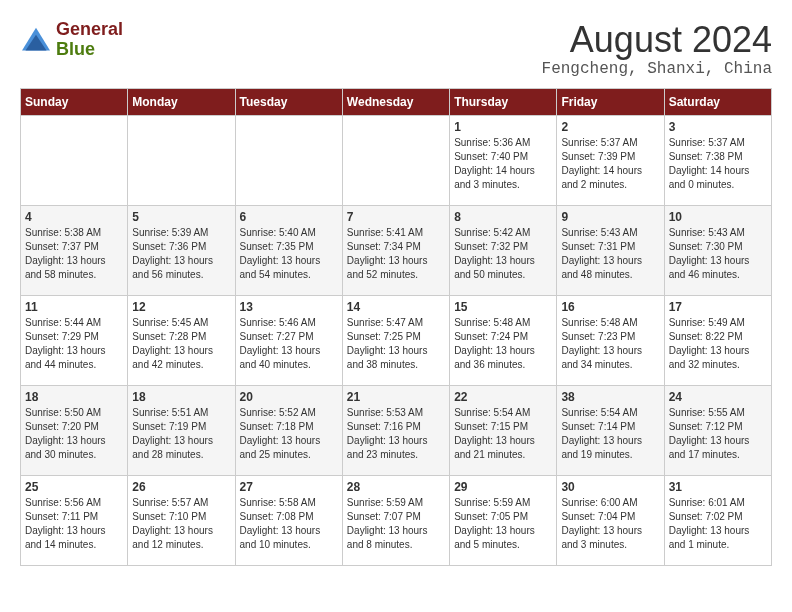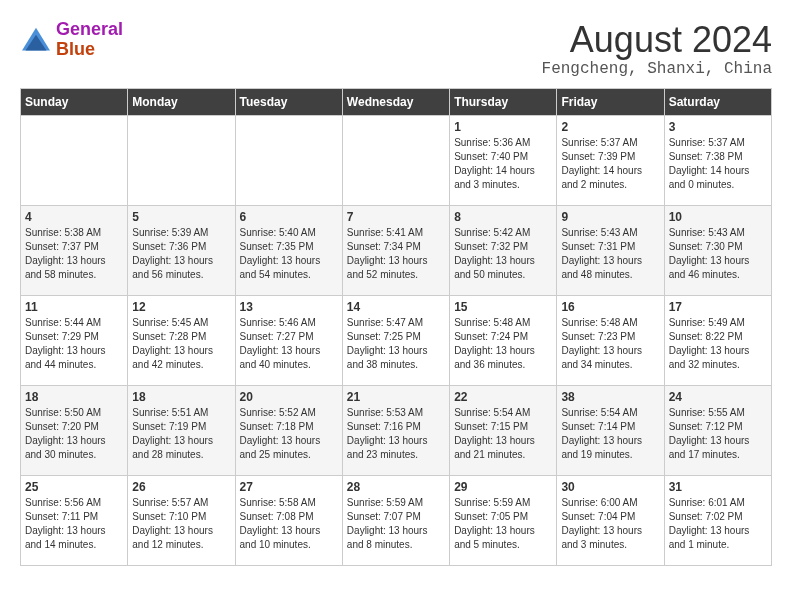--- a/index.html
+++ b/index.html
@@ -21,21 +21,21 @@
       align-items: center;
       gap: 4px;
     }
     .logo-text {
       font-size: 18px;
       font-weight: bold;
       color: #333;
       line-height: 1.1;
     }
     .logo-text span {
-      color: #a21caf;
+      color: #7f1d1d;
     }
     .logo-icon {
       width: 32px;
       height: 28px;
     }
     .title-block {
       text-align: right;
       margin-left: 28px;
     }
     .month-year {
@@ -48,21 +48,21 @@
       font-size: 16px;
       color: #555;
       font-family: Liberation Mono, monospace;
     }
     table {
       width: 100%;
       border-collapse: collapse;
       font-size: 10px;
     }
     thead tr th {
-      background-color: #404040;
+      background-color: #7f1d1d;
       color: #fff;
       padding: 6px 4px;
       text-align: left;
       font-size: 12px;
       font-weight: bold;
       border: 1px solid #ccc;
     }
     tbody tr td {
       border: 1px solid #ccc;
       vertical-align: top;
@@ -93,21 +93,21 @@
 <body>
 
 <div class="header">
   <div class="logo">
     <svg class="logo-icon" viewBox="0 0 36 32" xmlns="http://www.w3.org/2000/svg">
       <polygon points="18,2 34,28 2,28" fill="#4a90d9"></polygon>
       <polygon points="18,10 30,28 6,28" fill="#2a5fa0"></polygon>
     </svg>
     <div class="logo-text">
       <div><span>General</span></div>
-      <div><span style="color:#c2410c">Blue</span></div>
+      <div><span style="color:#4d7c0f">Blue</span></div>
     </div>
   </div>
   <div class="title-block">
     <div class="month-year">August 2024</div>
     <div class="location">Fengcheng, Shanxi, China</div>
   </div>
 </div>
 
 <table>
   <thead>

